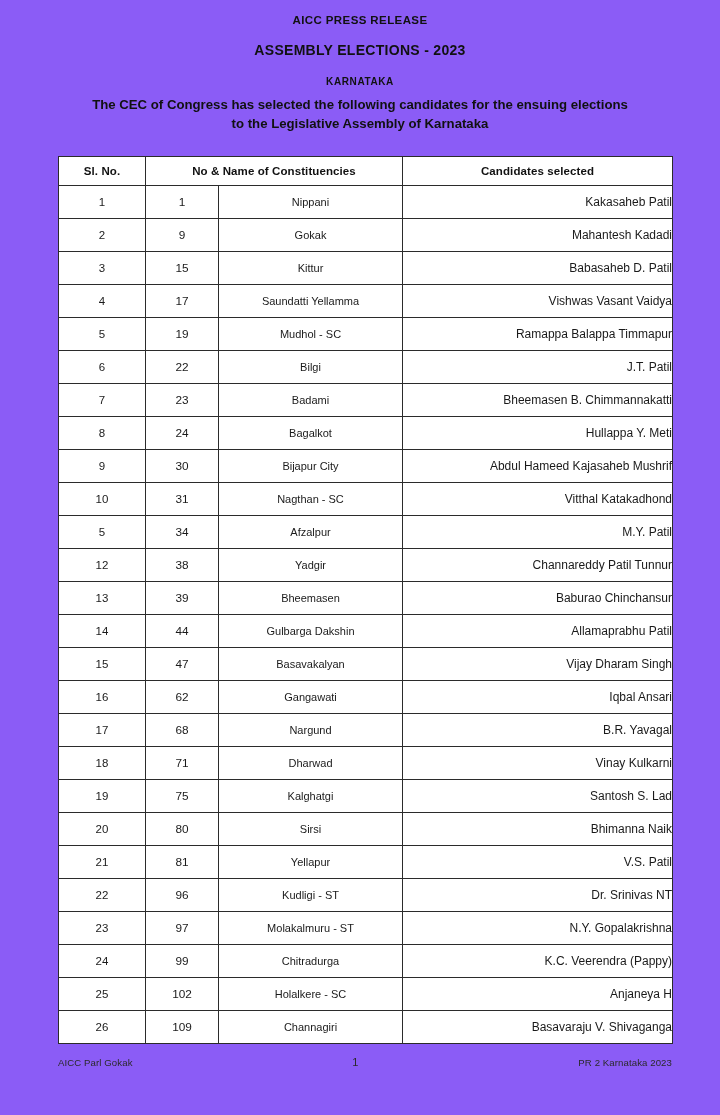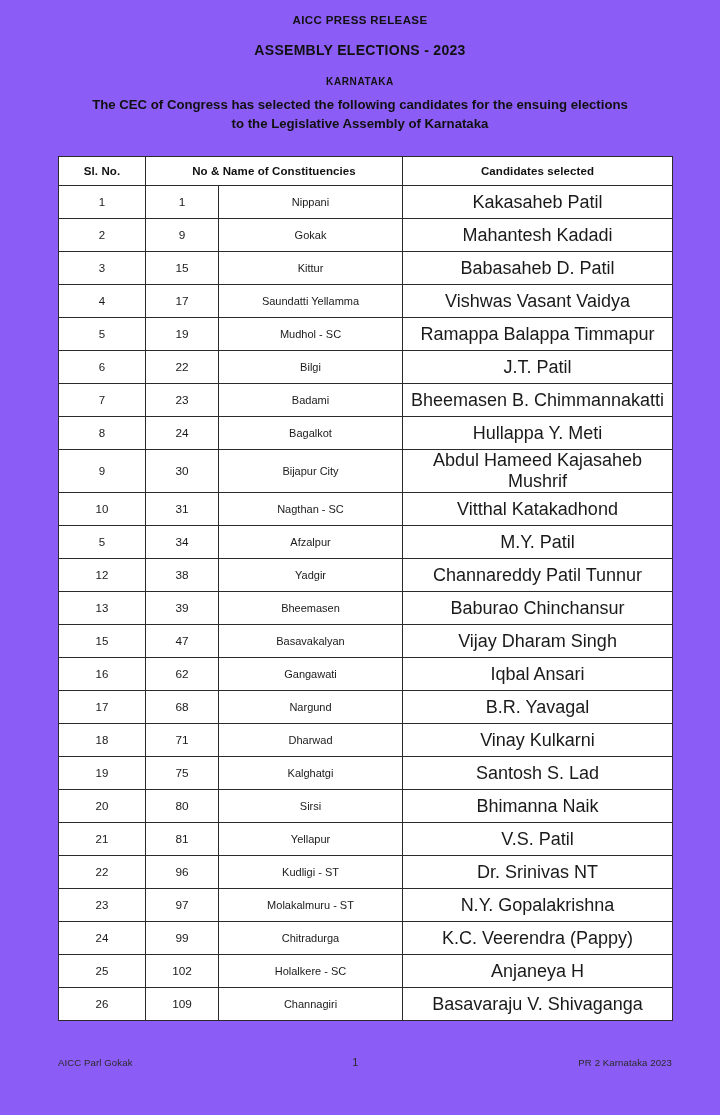--- a/index.html
+++ b/index.html
@@ -107,23 +107,23 @@
   td.cell-no {
     text-align: center;
     font-size: 11.8px;
   }
   td.cell-name {
     text-align: center;
     padding-left: 6px;
     font-size: 11px;
   }
   td.cell-cand {
-    text-align: center;
+    text-align: right;
     padding-left: 7px;
-    font-size: 18px;
+    font-size: 12px;
   }
 
   
   .footer {
     position: absolute;
     left: 58px;
     top: 1056px;
     width: 614px;
     display: flex;
     align-items: baseline;
@@ -239,20 +239,26 @@
             <td class="cell-name">Yadgir</td>
             <td class="cell-cand">Channareddy Patil Tunnur</td>
           </tr>
           <tr>
             <td class="cell-sl">13</td>
             <td class="cell-no">39</td>
             <td class="cell-name">Bheemasen</td>
             <td class="cell-cand">Baburao Chinchansur</td>
           </tr>
           <tr>
+            <td class="cell-sl">14</td>
+            <td class="cell-no">44</td>
+            <td class="cell-name">Gulbarga Dakshin</td>
+            <td class="cell-cand">Allamaprabhu Patil</td>
+          </tr>
+          <tr>
             <td class="cell-sl">15</td>
             <td class="cell-no">47</td>
             <td class="cell-name">Basavakalyan</td>
             <td class="cell-cand">Vijay Dharam Singh</td>
           </tr>
           <tr>
             <td class="cell-sl">16</td>
             <td class="cell-no">62</td>
             <td class="cell-name">Gangawati</td>
             <td class="cell-cand">Iqbal Ansari</td>

